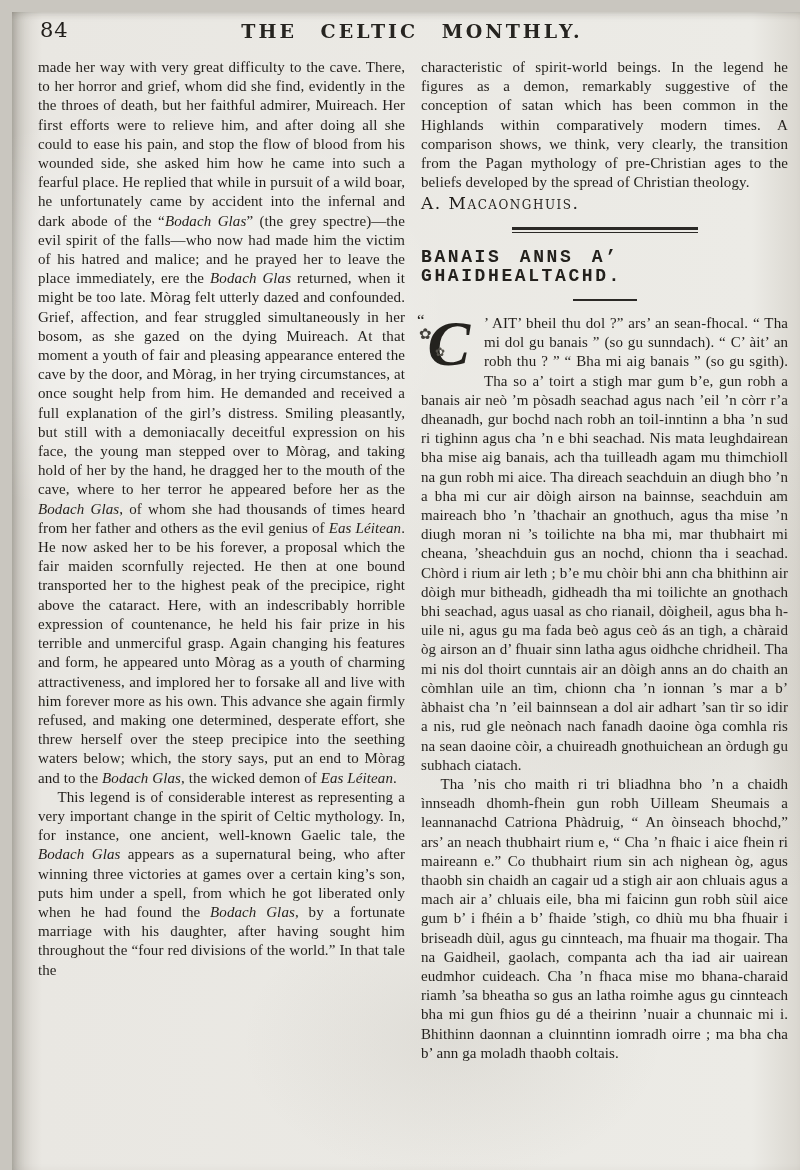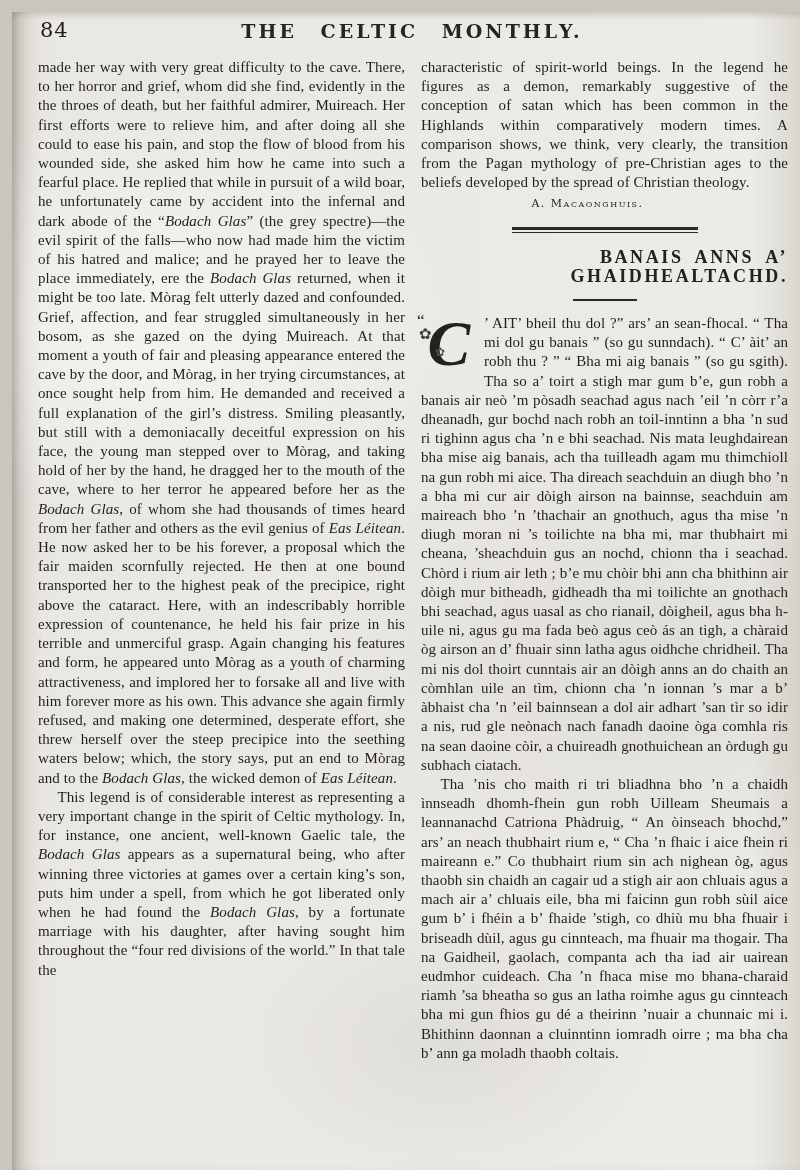--- a/index.html
+++ b/index.html
@@ -41,36 +41,36 @@
     flex:1 1 0;
     text-align:justify;
     font-size:15px;
     line-height:19.2px;
     letter-spacing:0.1px;
   }
   .para { margin:0;font-family:Liberation Serif, serif; }
   .para.indent { text-indent:1.3em; }
   .it { font-style:italic; }
   .signature {
-    text-align:center;
+    text-align:left;
     padding-right:34px;
     margin-top:2px;
     font-variant:small-caps;
     letter-spacing:1.5px;
-    font-size:11px;
+    font-size:17px;
   }
   .double-rule {
     width:186px; margin:13px auto 15px;
     border-top:3px solid #2b2926;
     border-bottom:1.6px solid #2b2926;
     height:6px;
   }
   .section-heading {
-    text-align:right;
-    font-family:Liberation Serif, serif;
+    text-align:left;
+    font-family:Liberation Mono, monospace;
     font-weight:bold;
     font-size:18px;
     letter-spacing:2.6px;
     word-spacing:5px;
     color:#23211d;
   }
   .short-rule {
     width:64px; margin:13px auto 13px;
     border-top:2.2px solid #2b2926;
   }

